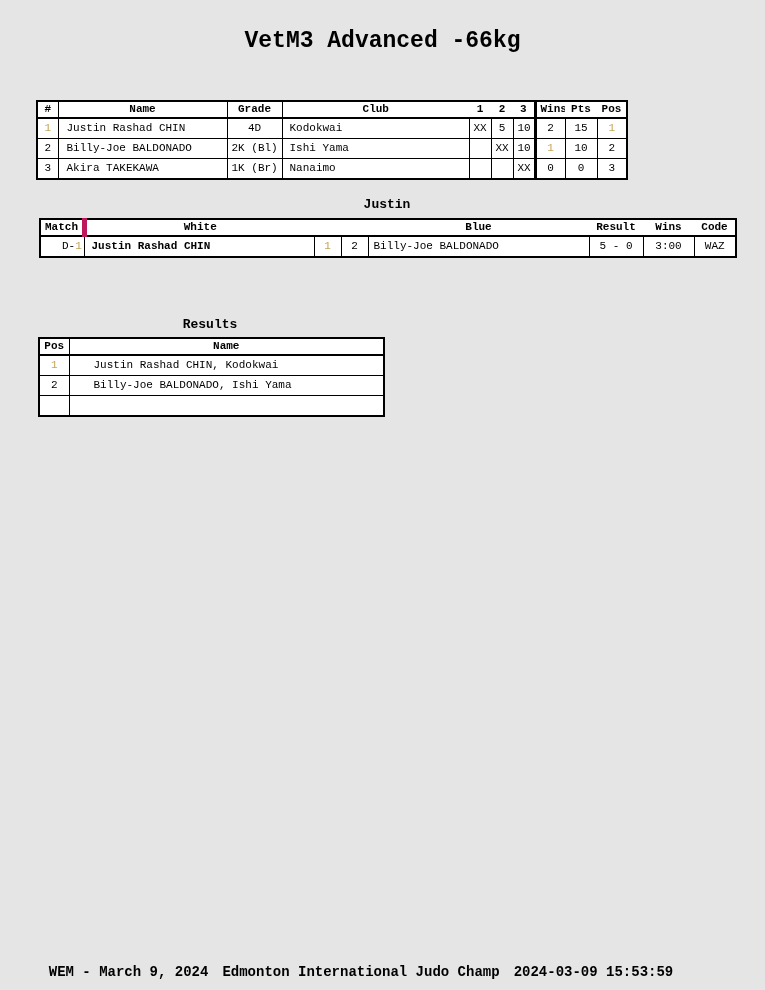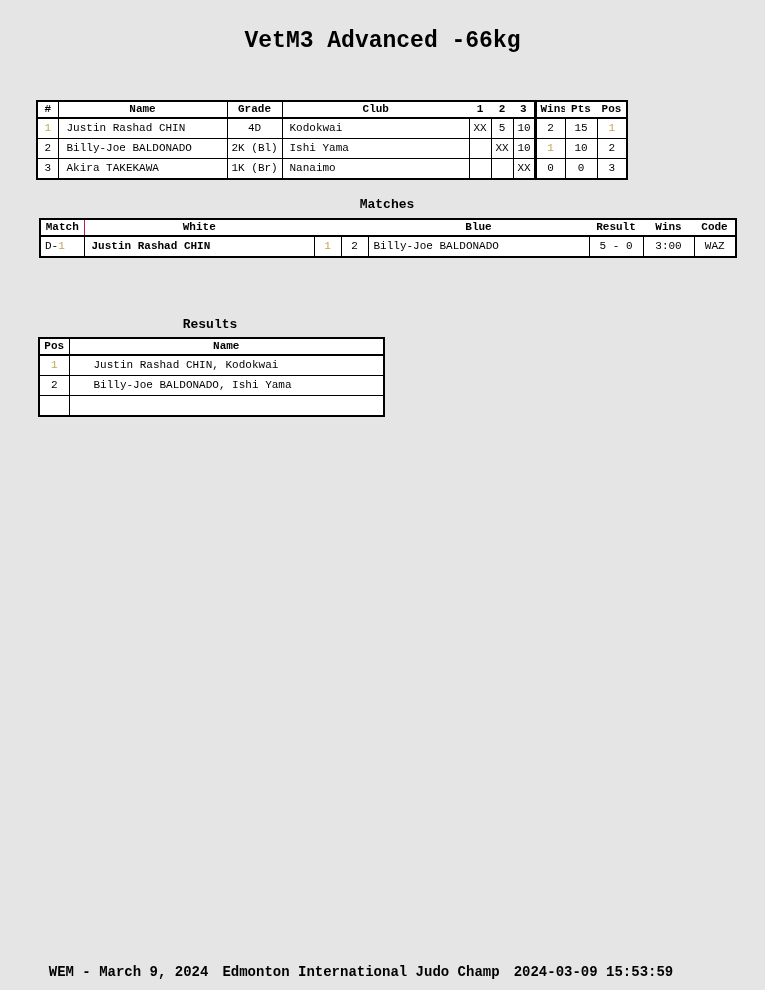--- a/index.html
+++ b/index.html
@@ -65,22 +65,22 @@
   
   #competitors-table { left: 36px; top: 100px; width: 592px; }
   #competitors-table th:nth-child(-n+3) { border-right: 1px solid #000; }
   #competitors-table th:nth-child(8),
   #competitors-table td:nth-child(8) { border-left: 3px solid #000; }
   #competitors-table td:nth-child(2) { text-align: left; padding-left: 8px; }
   #competitors-table td:nth-child(4) { text-align: left; padding-left: 7px; }
 
   
   #matches-table { left: 39px; top: 218px; width: 696px; }
-  #matches-table th:nth-child(1) { border-right: 1px solid #be185d; }
-  #matches-table td:nth-child(1) { text-align: left; padding-left: 4px; }
+  #matches-table th:nth-child(1) { border-right: 5px solid #be185d; }
+  #matches-table td:nth-child(1) { text-align: left; padding-left: 21px; }
   #matches-table td:nth-child(2) { text-align: left; padding-left: 7px; font-weight: bold; }
   #matches-table td:nth-child(5) { text-align: left; padding-left: 5px; }
 
   
   #results-table { left: 38px; top: 337px; width: 345px; }
   #results-table th:nth-child(1) { border-right: 1px solid #000; }
   #results-table td:nth-child(2) { text-align: left; padding-left: 24px; }
 
   .footer {
     position: absolute;
@@ -162,21 +162,21 @@
           <td></td>
           <td></td>
           <td>XX</td>
           <td>0</td>
           <td>0</td>
           <td>3</td>
         </tr>
       </tbody>
   </table>
 
-  <div class="heading" id="matches-heading">Matches</div>
+  <div class="heading" id="matches-heading">Justin</div>
   <table id="matches-table">
     <colgroup>
       <col style="width:44px">
         <col style="width:230px">
         <col style="width:27px">
       <col style="width:27px">
         <col style="width:221px">
         <col style="width:54px">
       <col style="width:51px">
         <col style="width:42px">

